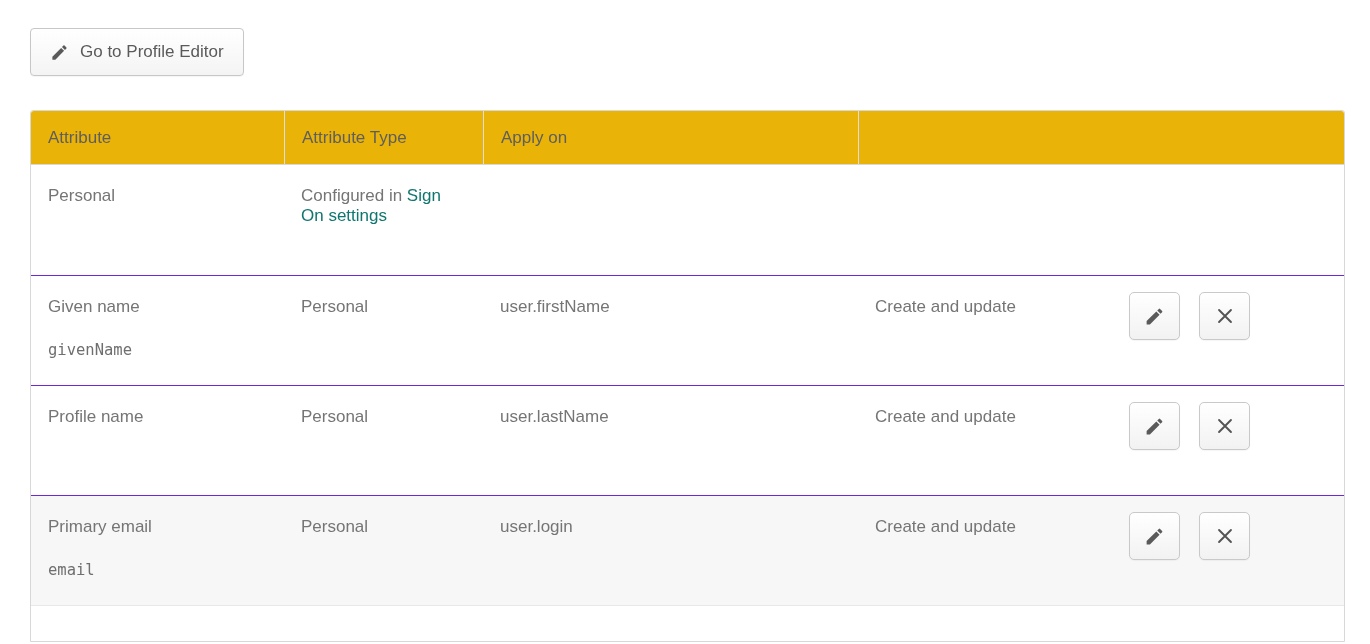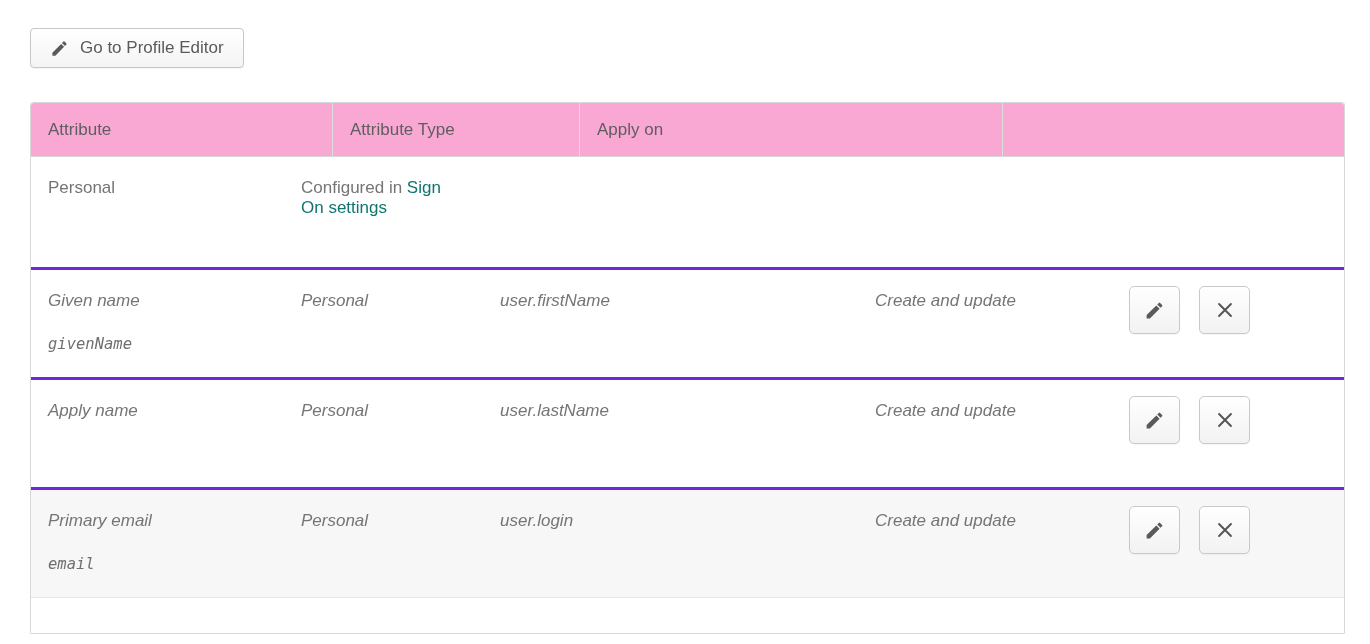--- a/index.html
+++ b/index.html
@@ -8,58 +8,57 @@
     background: #ffffff;
     overflow: hidden;
     font-family: "Liberation Sans", "DejaVu Sans", sans-serif;
   }
   .page { padding: 28px 25px 0 30px; }
 
   
   .toolbar { display: flex; gap: 21px; margin-bottom: 34px; }
   .btn {
     display: inline-flex; align-items: center; gap: 11px;
-    height: 40px; padding: 13px 19px;
+    height: 48px; padding: 13px 19px;
     background: linear-gradient(#ffffff, #f4f4f4);
     border: 1px solid #c7c7c7; border-radius: 4px;
     font-size: 17px; color: #5a5a5a;
     box-shadow: 0 1px 1px rgba(0,0,0,0.04);
     cursor: pointer; white-space: nowrap;
   }
   .btn svg { flex: 0 0 auto; }
 
   
   .table {
     width: 1315px;
     border: 1px solid #d8d8d8;
     border-radius: 3px 3px 0 0;
     background: #fff;
   }
   .thead {
     display: grid;
     grid-template-columns: 253px 199px 375px 251px auto;
-    background: #f9a8d4;
+    background: #eab308;
     height: 54px;
     border-bottom: 1px solid #d8d8d8;
     border-radius: 3px 3px 0 0;
-    gap: 48px;
   }
   .th {
     display: flex; align-items: center;
     padding: 0 17px;
     font-size: 17px; color: #5e5e5e;
   }
   .th + .th { border-left: 1px solid #dddddd; }
 
   .row {
     display: grid;
     grid-template-columns: 253px 199px 375px 251px auto;
     min-height: 110px;
   }
-  .row + .row { border-top: 3px solid #6d28d9; font-style: italic; }
+  .row + .row { border-top: 1px solid #6d28d9; }
   .row.highlight { background: #f7f7f7; }
   .cell { padding: 21px 17px 0 17px; font-size: 17px; color: #757575; }
   .attr-label { line-height: 20px; margin-bottom: 24px; color: #757575; }
   .attr-name {
     font-family: "DejaVu Sans Mono", "Liberation Mono", monospace;
     font-size: 15.5px; color: #6f6f6f; line-height: 18px;
   }
   a.link { color: #0f766e; text-decoration: none; cursor: pointer; }
 
   .actions-cell { padding: 16px 0 0 20px; display: flex; gap: 19px; align-items: flex-start; }
@@ -128,21 +127,21 @@
             <svg width="22" height="22" viewBox="0 0 24 24" xmlns="http://www.w3.org/2000/svg">
               <path d="M5.5 5.5 L18.5 18.5 M18.5 5.5 L5.5 18.5" stroke="#545454" stroke-width="2.1" stroke-linecap="round"></path>
             </svg>
           </span>
         </button>
       </div>
     </div>
 
     <div class="row">
       <div class="cell">
-        <div class="attr-label">Apply name</div>
+        <div class="attr-label">Profile name</div>
       </div>
       <div class="cell">Personal</div>
       <div class="cell">user.lastName</div>
       <div class="cell">Create and update</div>
       <div class="actions-cell">
         <button class="icon-btn">
           <span style="display:inline-flex">
             <svg width="21" height="21" viewBox="0 0 24 24" fill="#5a5a5a" xmlns="http://www.w3.org/2000/svg">
               <path d="M3 17.25V21h3.75L17.81 9.94l-3.75-3.75L3 17.25zM20.71 7.04c.39-.39.39-1.02 0-1.41l-2.34-2.34a1 1 0 0 0-1.41 0l-1.83 1.83 3.75 3.75 1.83-1.83z"></path>
             </svg>

